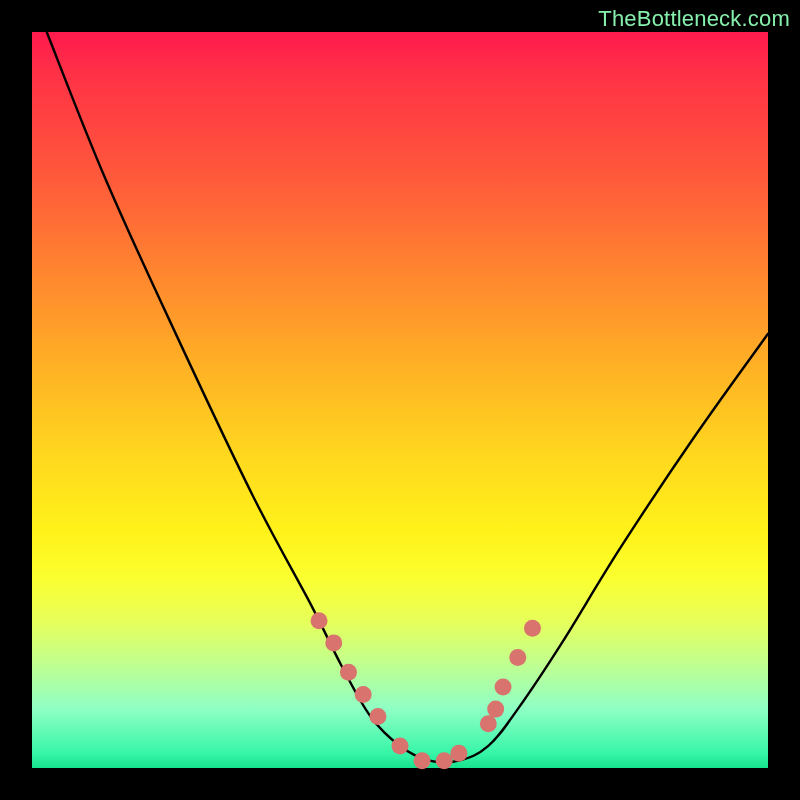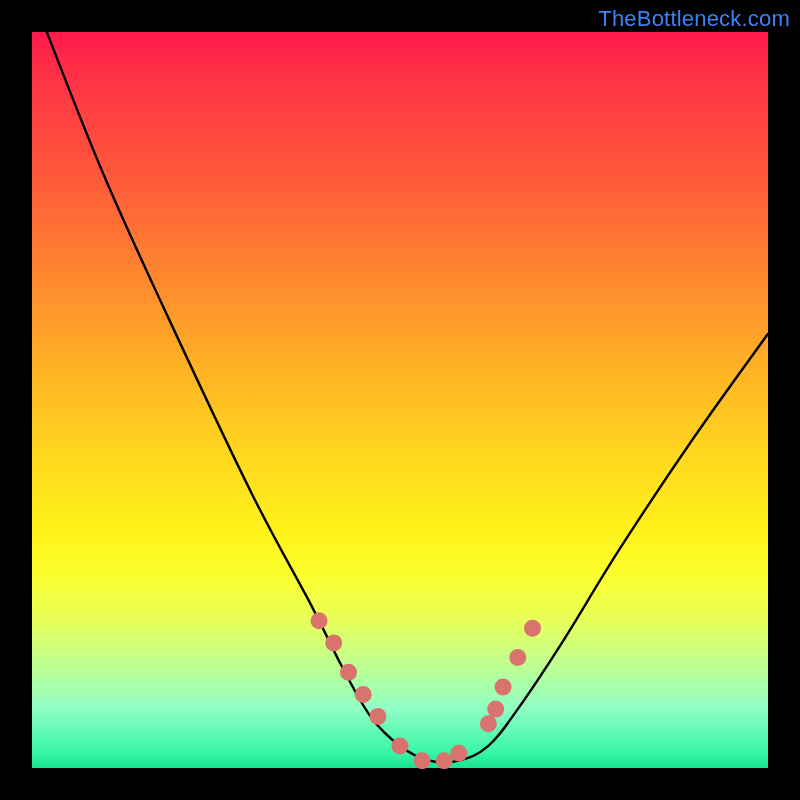--- a/index.html
+++ b/index.html
@@ -39,21 +39,21 @@
       #bfff91 86%,
       #8effc5 92%,
       #37f5a7 98%,
       #17e38e 100%
     );
   }
   .watermark {
     position: absolute;
     top: 6px;
     right: 10px;
-    color: #3b82f6;
+    color: #86efac;
     font-size: 22px;
     letter-spacing: 0.2px;
     user-select: none;
   }
   svg.curve {
     position: absolute;
     top: 0;
     left: 0;
     width: 736px;
     height: 736px;

